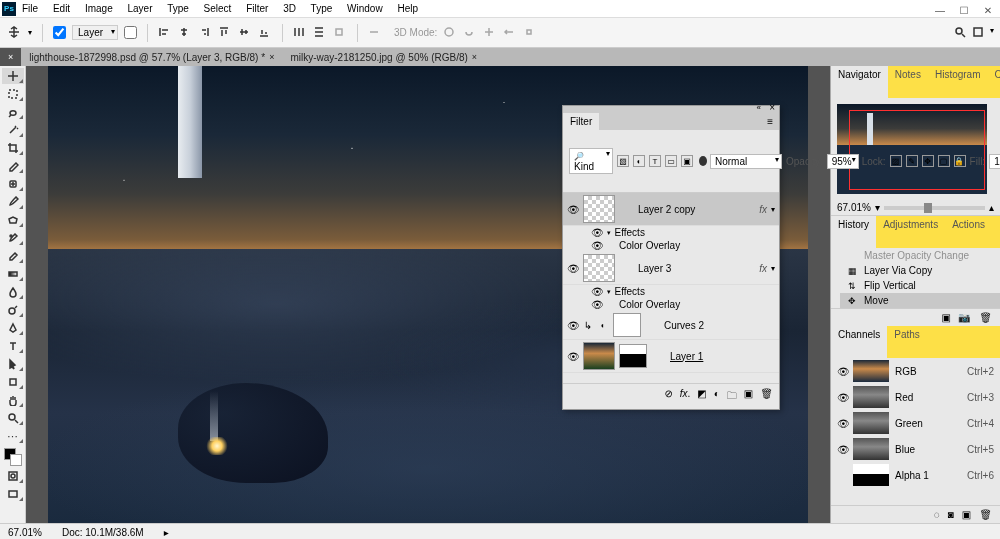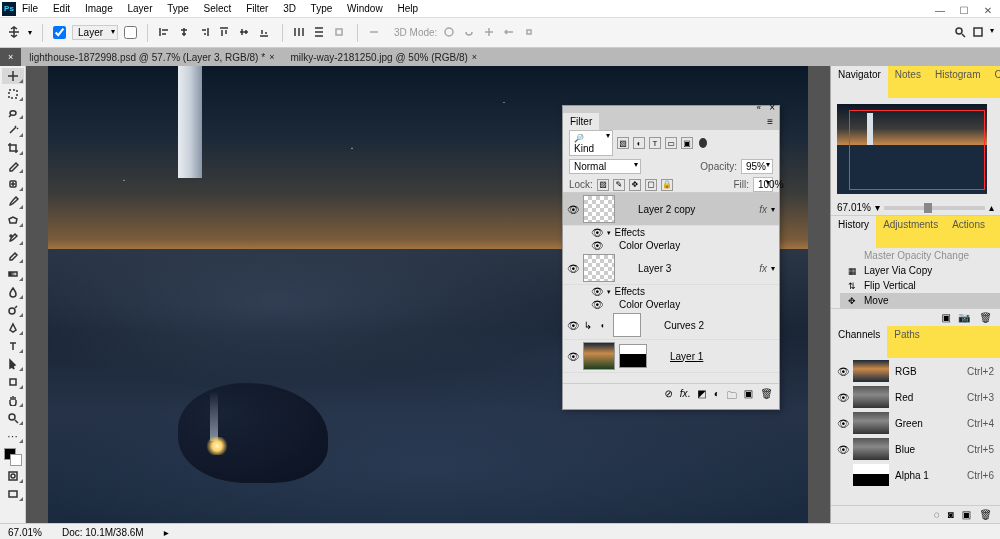--- a/index.html
+++ b/index.html
@@ -53,21 +53,21 @@
 .channel-row { display:flex; align-items:center; padding:2px 6px; gap:6px; }
 .ch-eye { width:10px; text-align:center; }
 .ch-thumb { width:36px; height:22px; background:#1a2535; }
 .ch-thumb.gray { background:linear-gradient(180deg,#555 0%,#888 40%,#333 100%); }
 .ch-key { margin-left:auto; color:#555; }
 .status-bar { height:18px; background:#f0f0f0; border-top:1px solid #ccc; display:flex; align-items:center; padding:0 8px; gap:20px; }
 
 .layers-panel { position:absolute; left:562px; top:105px; width:218px; height:305px; background:#e8e8e8; border:1px solid #999; box-shadow:2px 2px 6px rgba(0,0,0,.3); display:flex; flex-direction:column; }
 .layers-head { height:18px; background:#ccc; display:flex; align-items:center; position:relative; }
 .layers-head .panel-tab.active { background:#e8e8e8; }
-.layers-controls { padding:0 6px; display:flex; flex-direction:column; gap:3px; border-bottom:1px solid #ccc; }
+.layers-controls { padding:18px 6px; display:flex; flex-direction:row; gap:3px; border-bottom:1px solid #ccc; }
 .lc-row { display:flex; align-items:center; gap:4px; }
 .lc-dd { border:1px solid #bbb; padding:1px 12px 1px 4px; position:relative; background:#fff; }
 .lc-dd:after { content:"▾"; position:absolute; right:2px; top:0; font-size:8px; }
 .lc-label { color:#555; }
 .lc-ic { width:12px; height:12px; border:1px solid #999; display:inline-flex; align-items:center; justify-content:center; font-size:8px; }
 .layers-stack { flex:1; overflow-y:auto; }
 .layer-row { display:flex; align-items:center; padding:2px 4px; gap:4px; border-bottom:1px solid #ddd; }
 .layer-row.sel { background:#c8c8c8; }
 .layer-eye { width:12px; text-align:center; }
 .layer-thumb { width:32px; height:28px; border:1px solid #999; background:#fff; }

